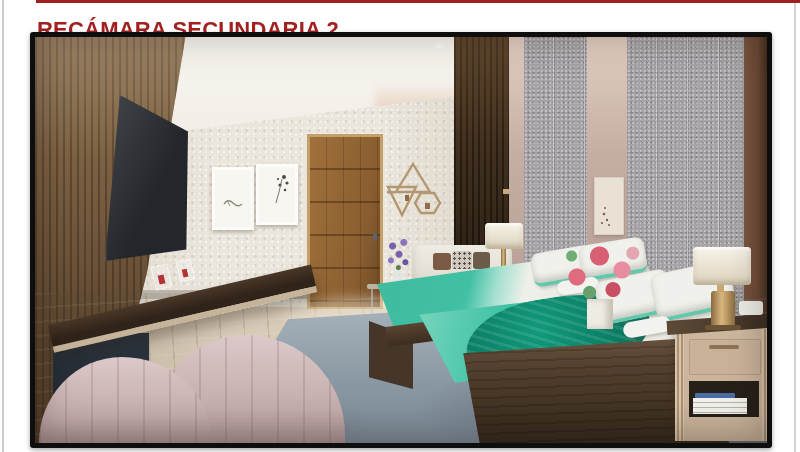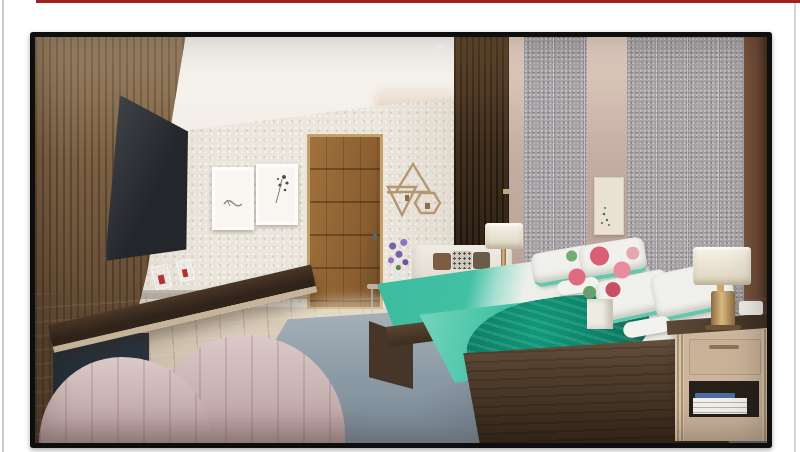--- a/index.html
+++ b/index.html
@@ -57,20 +57,21 @@
      box-shadow:inset 0 2px 3px rgba(255,255,255,.8), inset 0 -4px 5px rgba(140,125,95,.4);}
   .frame-art{background:#f8f6f1;border:3px solid #fdfcfa;box-shadow:0 2px 4px rgba(110,100,85,.45);}
 </style>
 </head>
 <body>
 
 <div class="page">
   <div class="page-edge" style="left:2px;"></div>
   <div class="page-edge" style="left:794px;background:#d4d4d4;"></div>
   <div class="top-rule"></div>
+  <h1 class="title">RECÁMARA SECUNDARIA 2</h1>
 
   <div class="photo-frame">
     <div class="scene">
 
       <div class="abs ceiling" style="left:0;top:0;width:732px;height:122px;"></div>
       <div class="abs" style="left:340px;top:46px;width:235px;height:66px;filter:blur(3px);
            background:linear-gradient(180deg,rgba(225,188,162,0),rgba(223,187,160,.6) 45%,rgba(180,140,115,.35));"></div>
       <div class="abs" style="left:398px;top:5px;width:13px;height:8px;border-radius:50%;
            background:radial-gradient(#ffffff,rgba(255,255,255,0) 70%);"></div>
 

